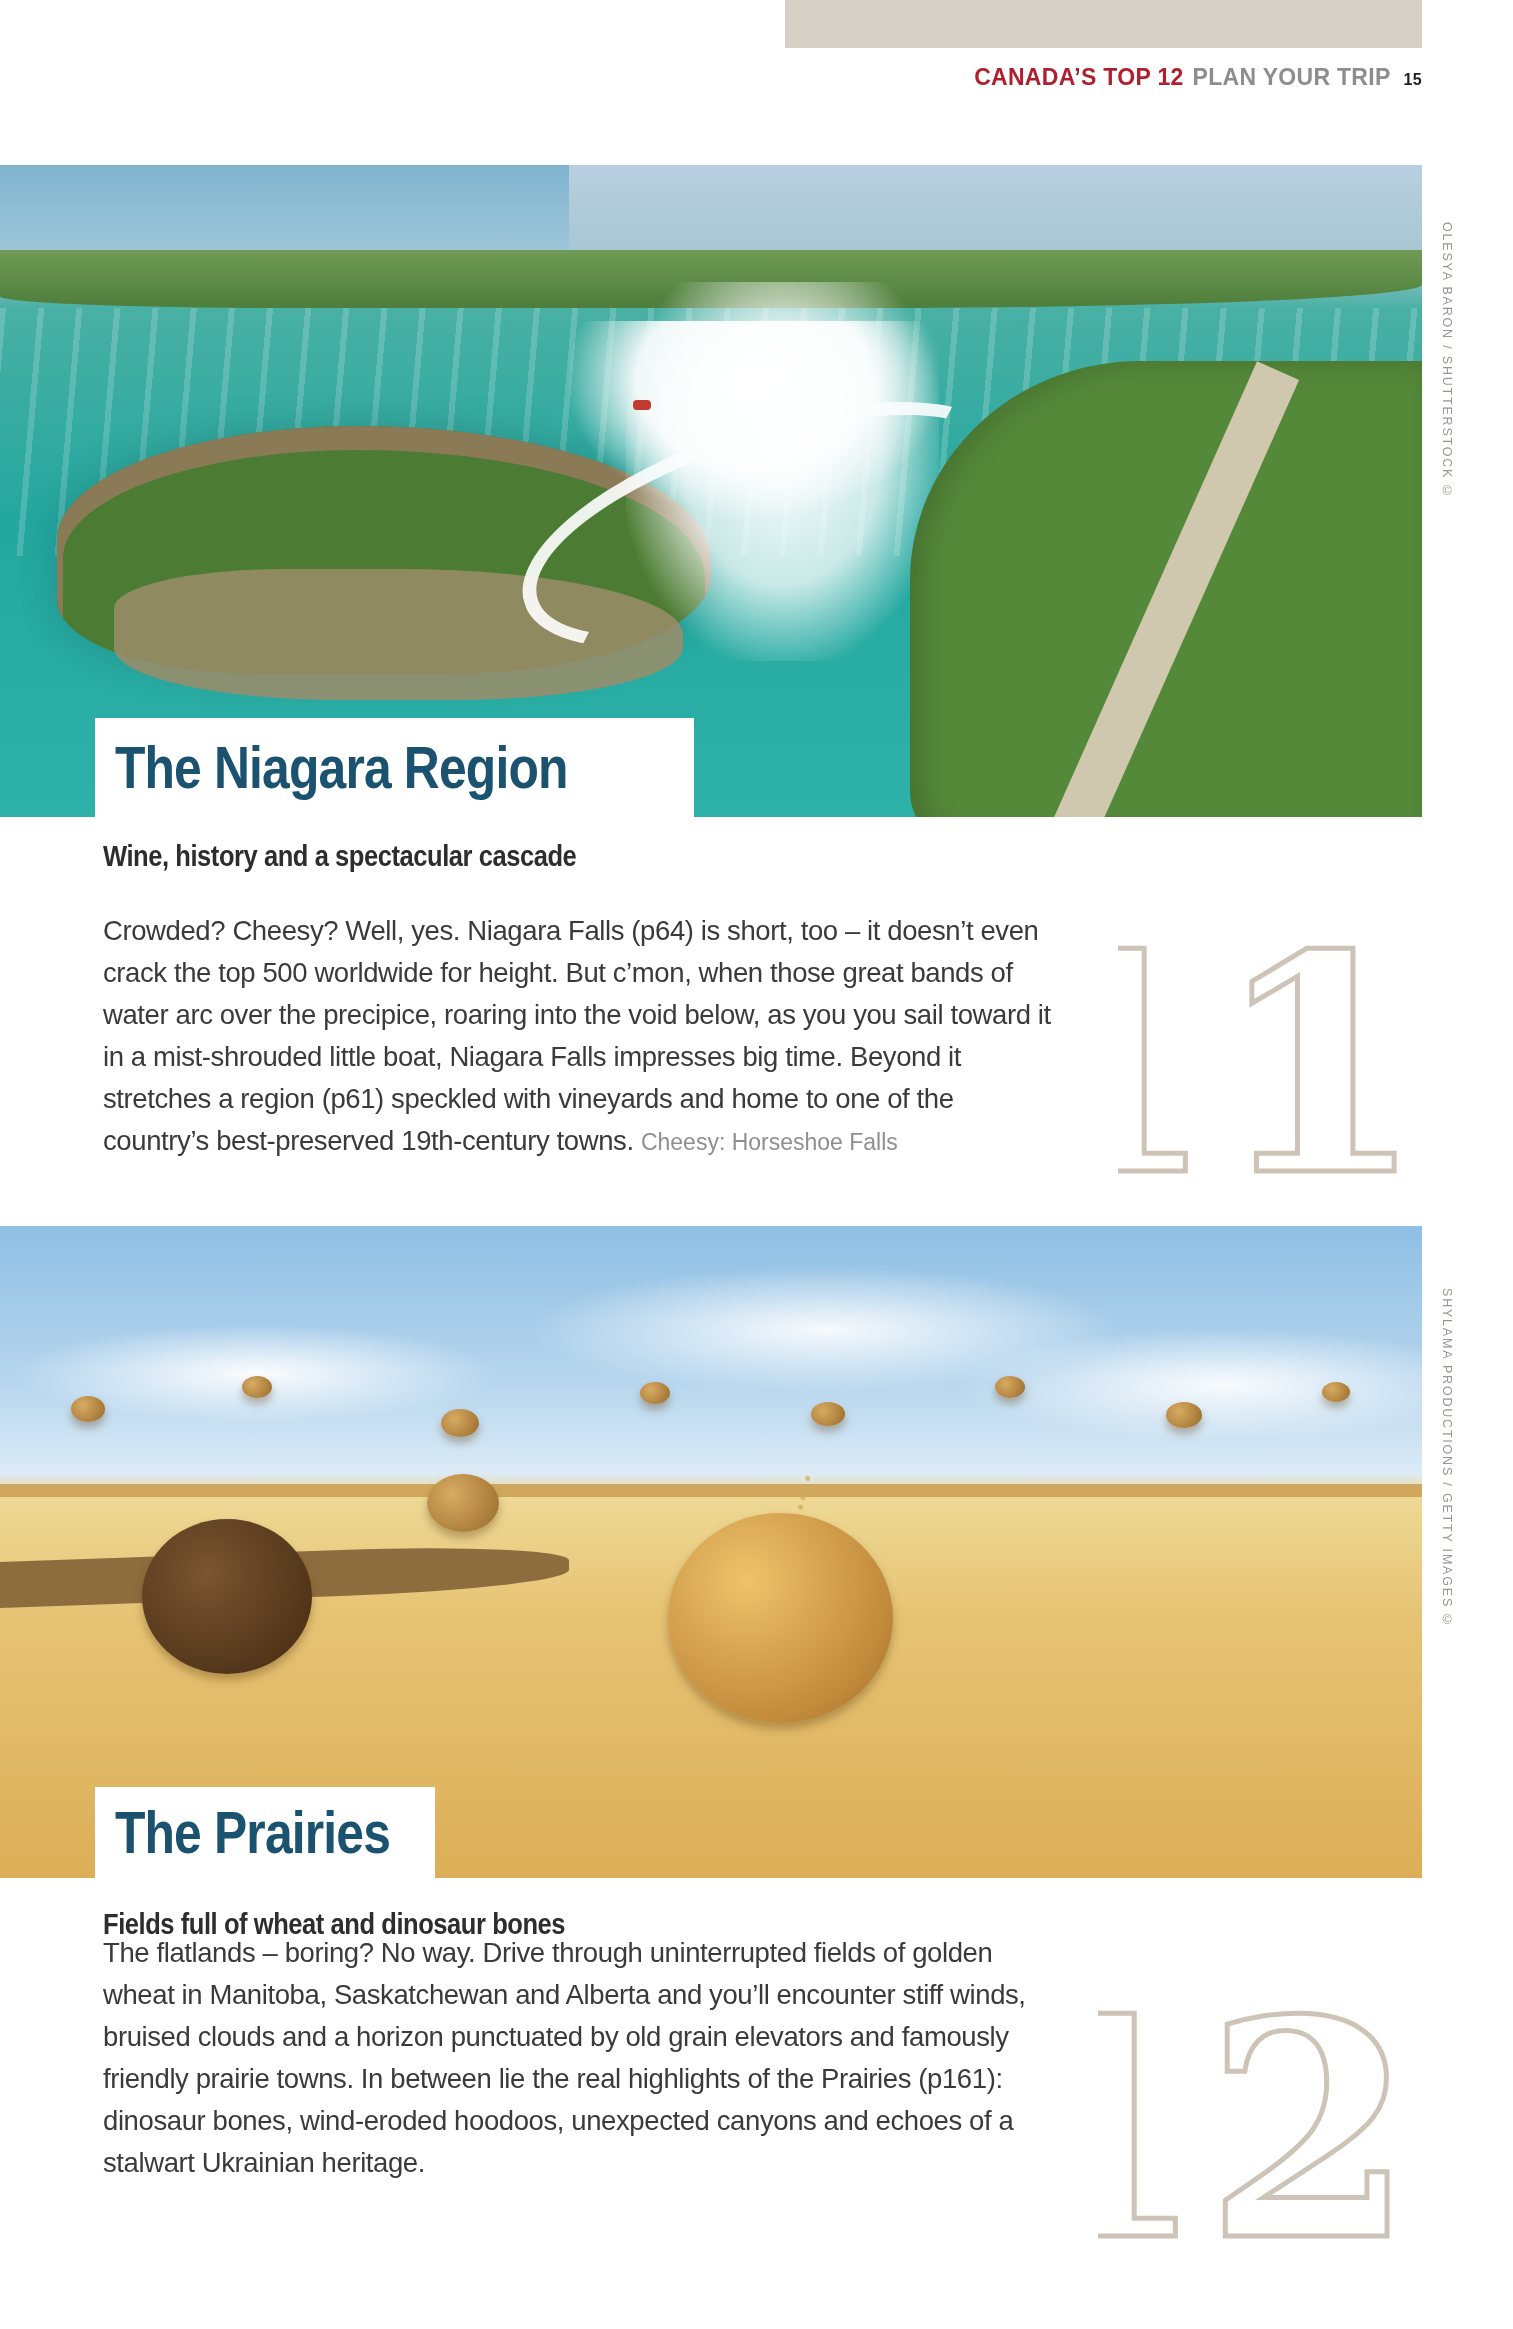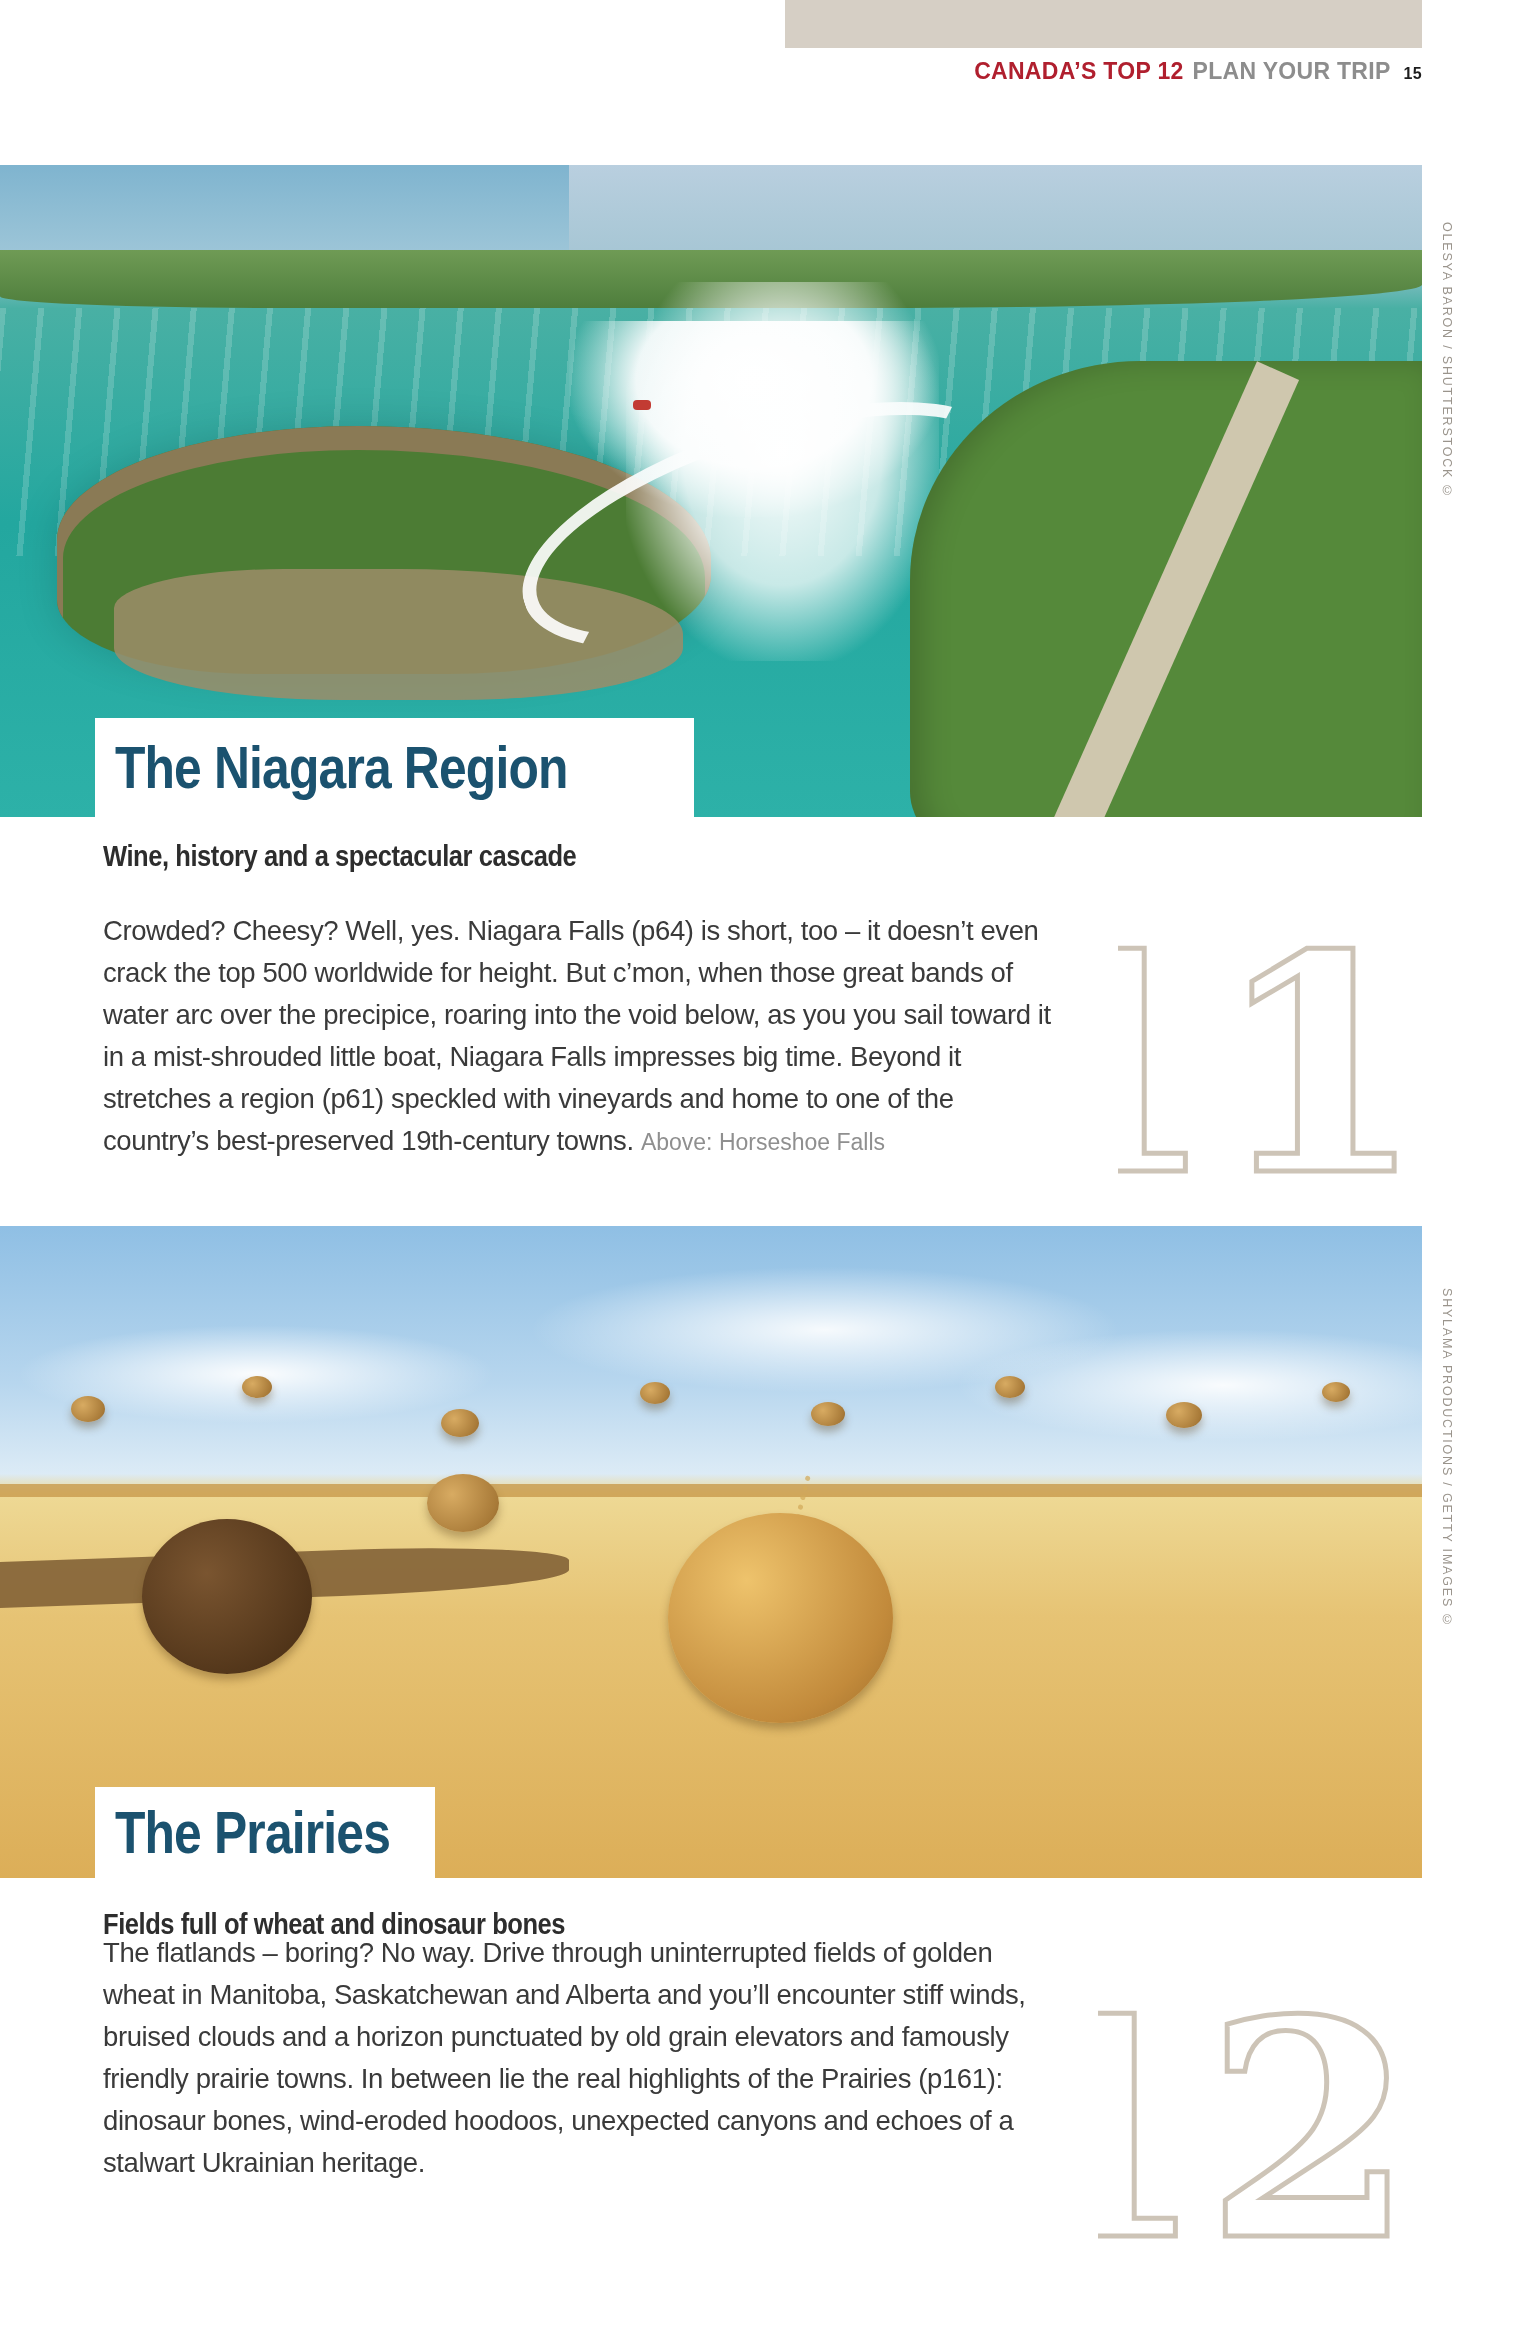--- a/index.html
+++ b/index.html
@@ -1,21 +1,21 @@
 <!DOCTYPE html>
 <html><head>
 <meta charset="utf-8">
 <style>
   html,body{margin:0;padding:0;background:#ffffff;}
   .page{position:relative;width:1513px;height:2329px;background:#ffffff;overflow:hidden;
         font-family:"Liberation Sans",sans-serif;}
 
   
   .header-block{position:absolute;left:785px;top:0;width:637px;height:48px;background:#d6cfc5;}
-  .header-line{position:absolute;top:58px;right:91px;display:flex;align-items:baseline;gap:9px;
+  .header-line{position:absolute;top:64px;right:91px;display:flex;align-items:baseline;gap:9px;
                font-size:23px;letter-spacing:.3px;white-space:nowrap;}
   .hl-red{color:#b01f2e;font-weight:bold;}
   .hl-gray{color:#8d8d8d;font-weight:bold;}
   .hl-page{color:#1d1d1d;font-weight:bold;margin-left:4px;font-size:16px;}
 
   
   .photo{position:absolute;left:0;width:1422px;height:652px;overflow:hidden;}
   .photo-niagara{top:165px;background:linear-gradient(180deg,#b9cfdf 0%,#a6c6d4 14%,#49b0a4 22%,#23a79f 55%,#2db1a8 100%);}
   .p1-shore{position:absolute;left:0;top:13%;width:100%;height:9%;
             background:linear-gradient(180deg,#6f9b55,#4e7e3c);border-radius:0 0 40% 20%;}
@@ -123,21 +123,21 @@
   </div>
   <div class="credit credit-1">OLESYA BARON / SHUTTERSTOCK ©</div>
 
   <div class="title-box title-box-1">
     <h1 class="section-title">The Niagara Region</h1>
   </div>
 
   <div class="subtitle subtitle-1">Wine, history and a spectacular cascade</div>
 
   <p class="body-text body-1"><span>Crowded? Cheesy? Well, yes. Niagara Falls (p64) is short, too – it doesn’t even crack the top 500 worldwide for height. But c’mon, when those great bands of water arc over the precipice, roaring into the void below, as you you sail toward it in a mist-shrouded little boat, Niagara Falls impresses big time. Beyond it stretches a region (p61) speckled with vineyards and home to one of the country’s best-preserved 19th-century towns.</span>
-    <span class="caption">Above: Horseshoe Falls</span></p>
+    <span class="caption">Cheesy: Horseshoe Falls</span></p>
 
   <svg class="big-number num-11" width="312" height="244" viewBox="0 0 312 244">
     <text x="306" y="233" text-anchor="end">11</text>
   </svg>
 
   <div class="photo photo-prairie">
     <div class="p2-clouds"></div>
     <div class="p2-horizon"></div>
     <div class="p2-track"></div>
     <div class="p2-dark"></div>

